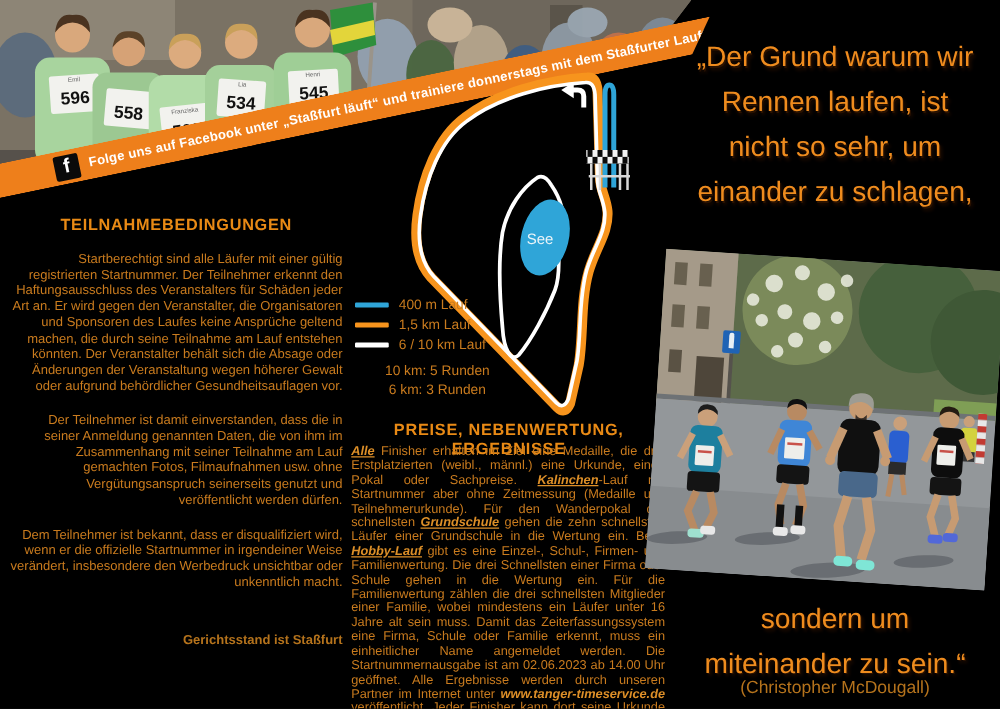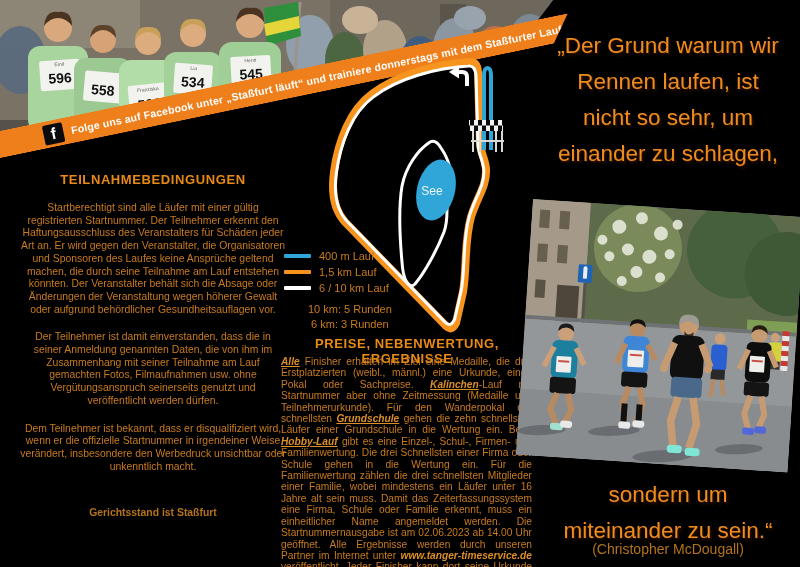--- a/index.html
+++ b/index.html
@@ -14,28 +14,28 @@
   
   .fb-banner{position:absolute;left:-6px;top:132px;width:586px;height:27px;
     background:#ee7f1b;transform:rotate(-11.7deg);transform-origin:0 0;
     display:flex;align-items:center;gap:8px;padding-left:48px;box-sizing:border-box;
     clip-path:polygon(0 0,100% 0,calc(100% - 20px) 100%,0 100%);}
   .fb-icon{width:20px;height:20px;background:#0a0a0a;color:#fff;font-weight:bold;
     font-size:16px;line-height:20px;text-align:center;border-radius:2px;flex:0 0 auto;}
   .fb-text{color:#fff;font-size:10.5px;font-weight:bold;letter-spacing:.2px;white-space:nowrap;}
 
   
-  .col-left{position:absolute;left:20px;top:172px;width:266px;color:#c97b1e;}
+  .col-left{position:absolute;left:8px;top:172px;width:266px;color:#c97b1e;}
   .sec-head{color:#e98a15;font-size:13px;font-weight:bold;letter-spacing:.6px;
     text-align:center;margin:0 0 8px 0;}
-  .col-left p{font-size:10.4px;line-height:12.7px;margin:15px 0 7px 0;text-align:center;}
+  .col-left p{font-size:10.4px;line-height:12.7px;margin:15px 0 7px 0;text-align:right;}
   .footnote{font-size:9.5px;color:#b5731c;margin-top:34px !important;font-weight:bold;}
 
   
-  .legend{position:absolute;left:284px;top:248px;}
+  .legend{position:absolute;left:284px;top:236px;}
   .legend-row{display:flex;align-items:center;height:16px;}
   .legend-swatch{width:27px;height:4px;margin-right:8px;border-radius:1px;flex:0 0 auto;}
   .legend-label{color:#c97b1e;font-size:11px;}
   .legend-rounds{margin:6px 0 0 24px;color:#c97b1e;font-size:11px;line-height:15px;
     white-space:pre-line;text-align:center;}
 
   
   .map-svg{position:absolute;left:325px;top:48px;}
 
   

